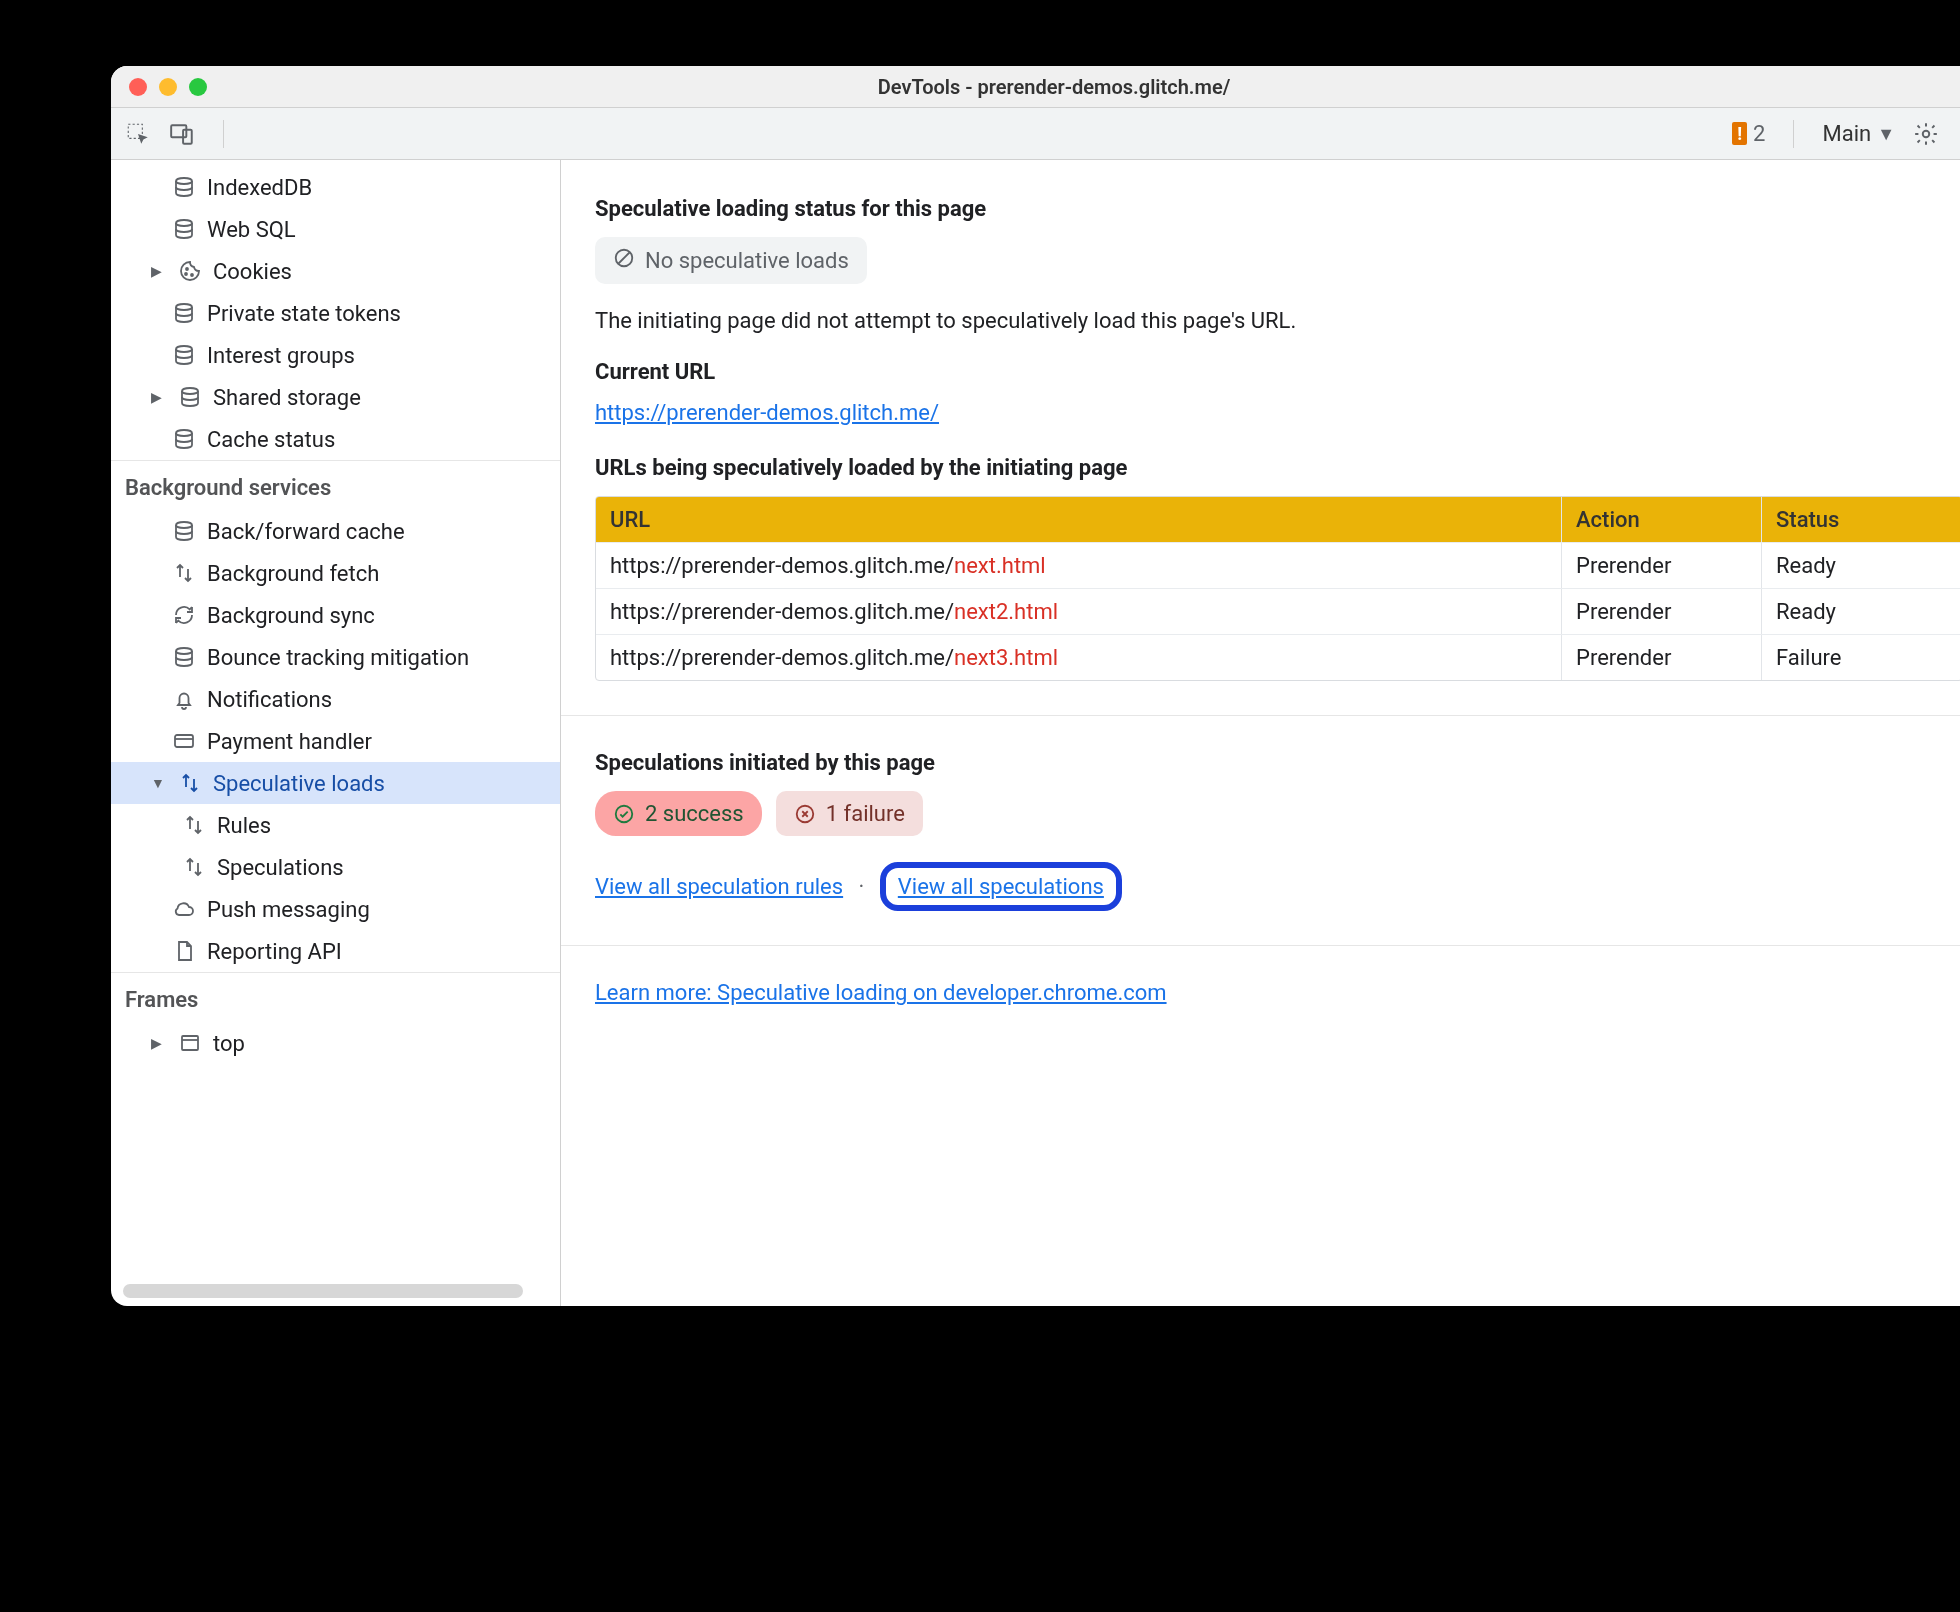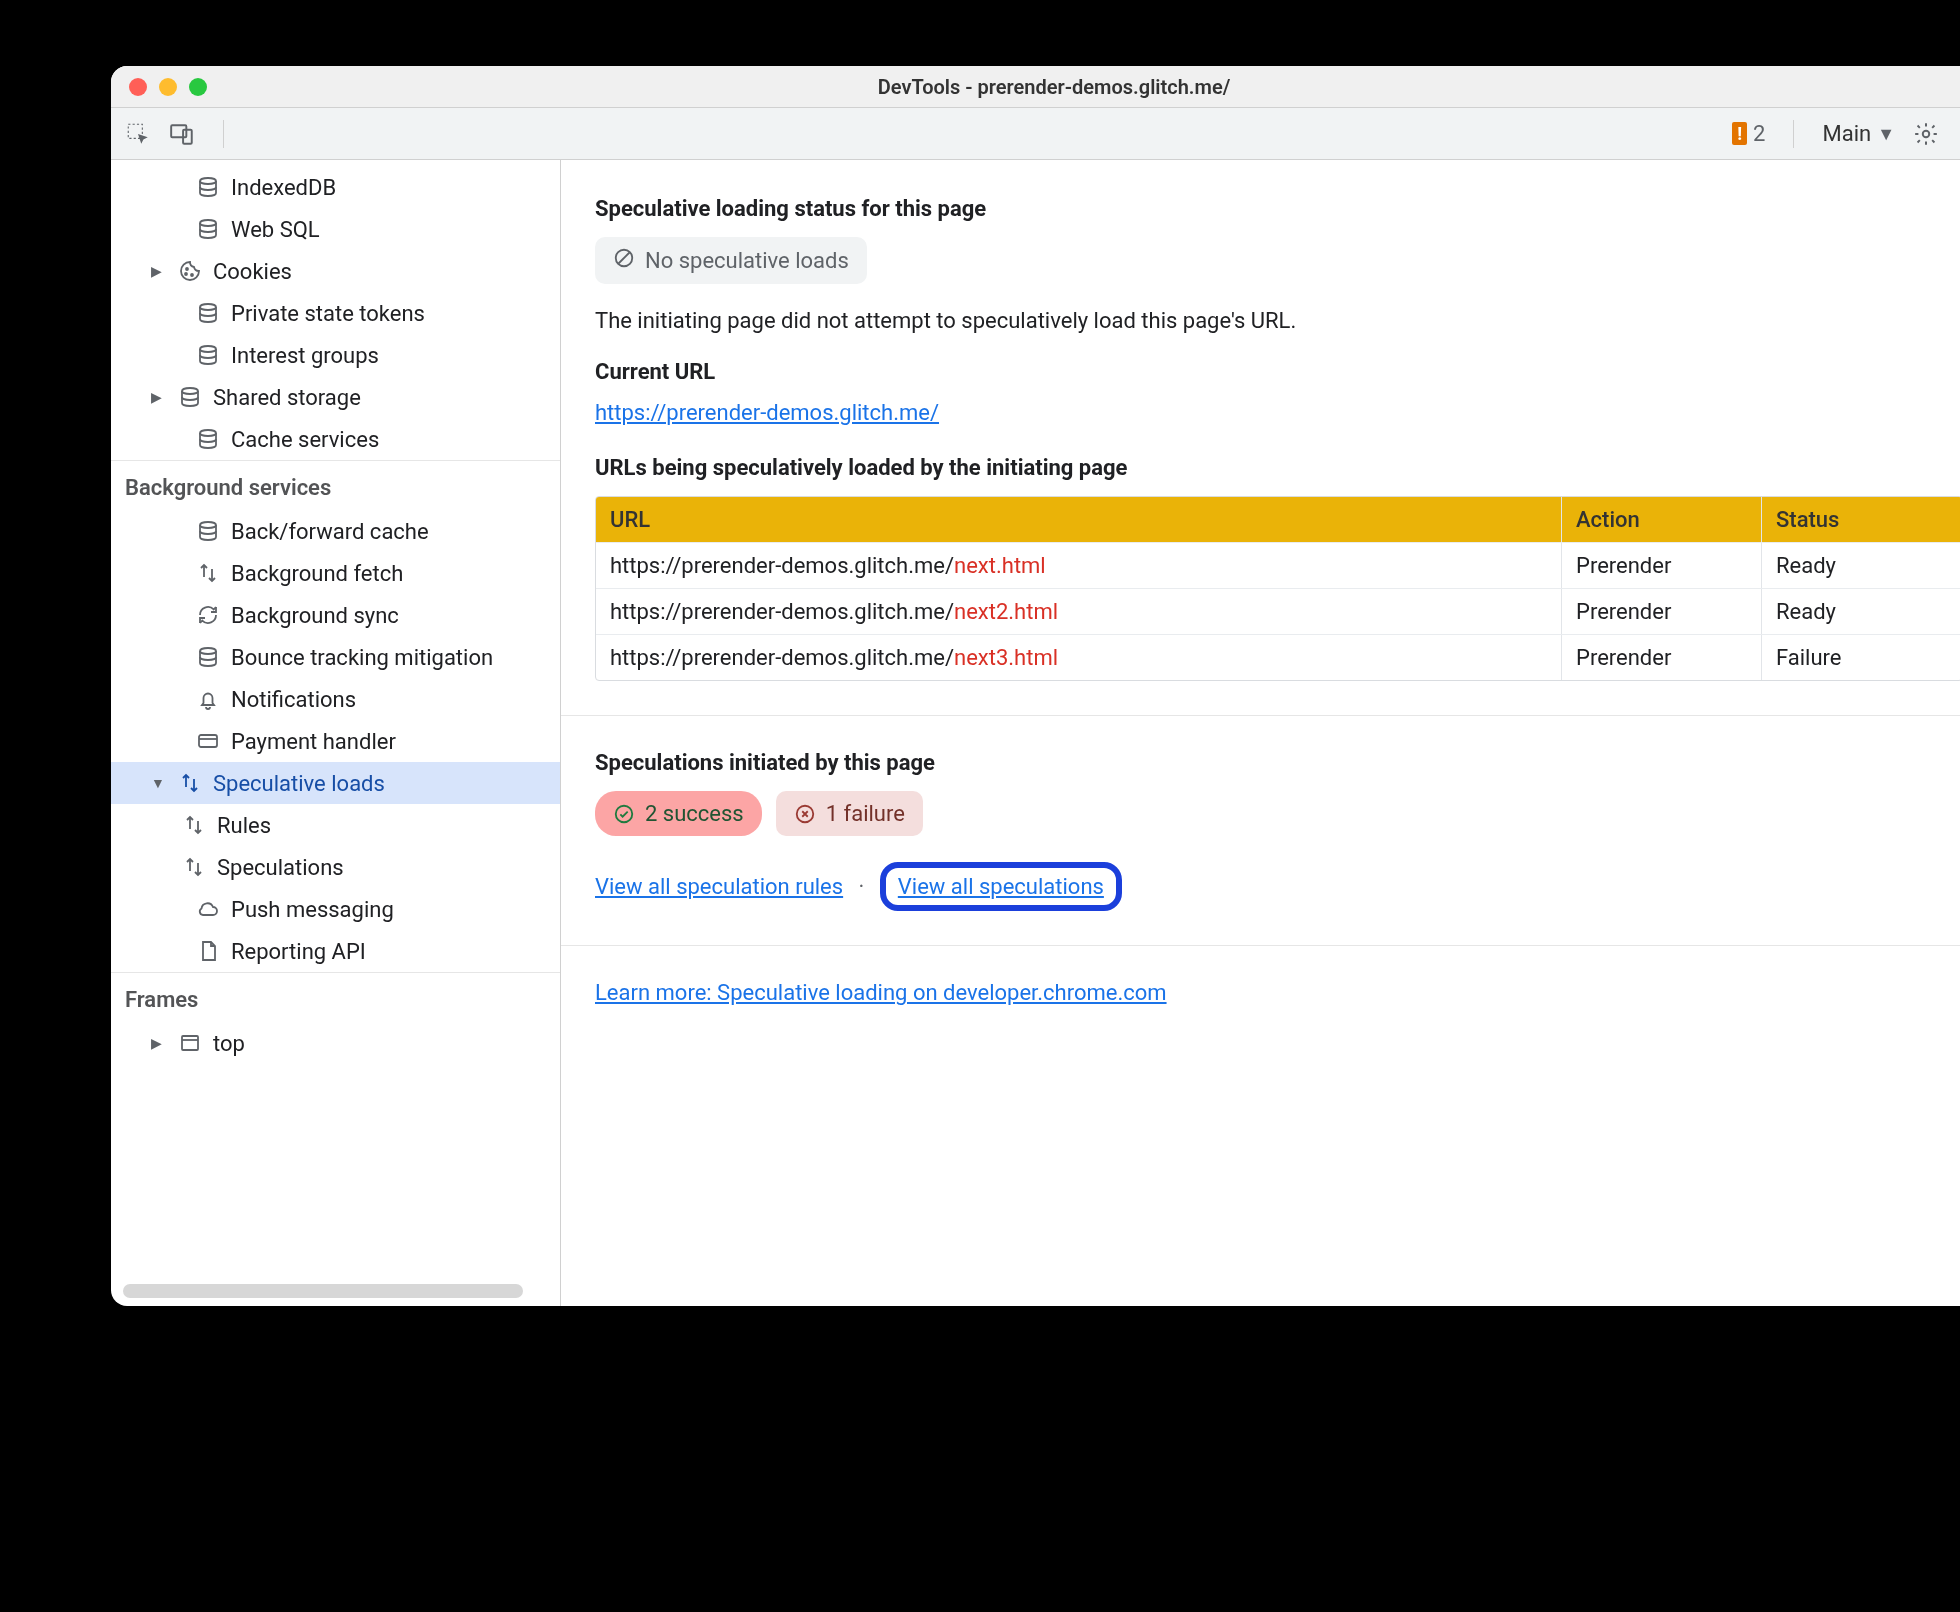--- a/index.html
+++ b/index.html
@@ -75,21 +75,21 @@
     padding-bottom: 8px;
   }
   .tree { padding-top:6px; }
   .tree-row {
     display:flex; align-items:center; gap:10px;
     padding: 4px 0 4px 40px;
     height: 42px;
     white-space: nowrap;
     cursor: default;
   }
-  .tree-row.indent1 { padding-left: 84px; }
+  .tree-row.indent1 { padding-left: 60px; }
   .tree-row.indent2 { padding-left: 70px; }
   .tree-row.indent-arrow1 { padding-left: 40px; }
   .tree-row.selected { background:#d7e4fb; color:#174ea6; }
   .arrow { width:16px; display:inline-block; color:#5f6368; font-size:14px; }
   .section-title {
     font-size: 22px; font-weight:600; color:#535456;
     padding: 14px 0 10px 14px;
     border-top:1px solid #e6e6e6;
   }
   .ic { width:26px; height:26px; display:inline-flex; align-items:center; justify-content:center; }
@@ -260,21 +260,21 @@
             <span>Shared storage</span>
           </div>
           <div class="tree-row indent1">
             <span class="ic">
               <svg viewBox="0 0 24 24">
                 <ellipse cx="12" cy="6" rx="8" ry="3"></ellipse>
                 <path d="M4 6v6c0 1.7 3.6 3 8 3s8-1.3 8-3V6"></path>
                 <path d="M4 12v6c0 1.7 3.6 3 8 3s8-1.3 8-3v-6"></path>
               </svg>
             </span>
-            <span>Cache services</span>
+            <span>Cache status</span>
           </div>
           <div class="section-title">Background services</div>
           <div class="tree-row indent1">
             <span class="ic">
               <svg viewBox="0 0 24 24">
                 <ellipse cx="12" cy="6" rx="8" ry="3"></ellipse>
                 <path d="M4 6v6c0 1.7 3.6 3 8 3s8-1.3 8-3V6"></path>
                 <path d="M4 12v6c0 1.7 3.6 3 8 3s8-1.3 8-3v-6"></path>
               </svg>
             </span>

